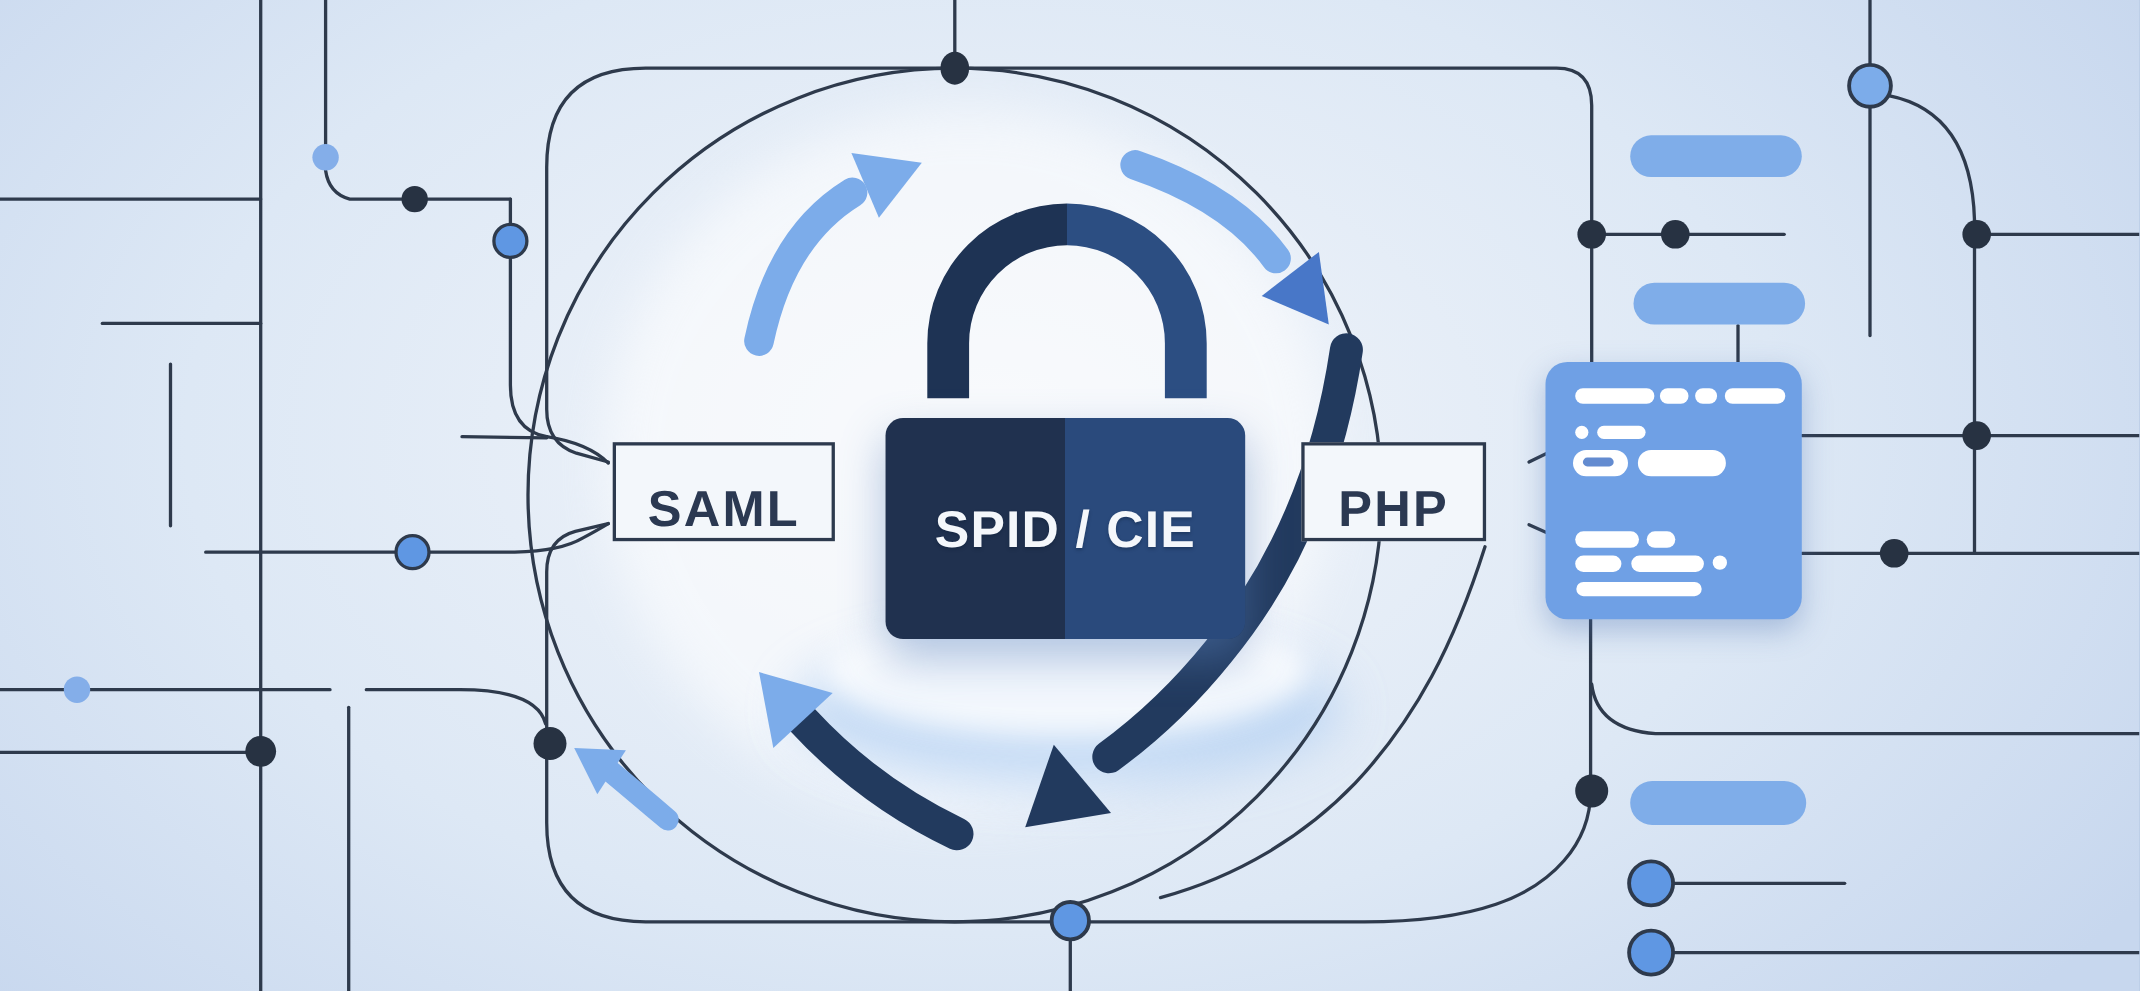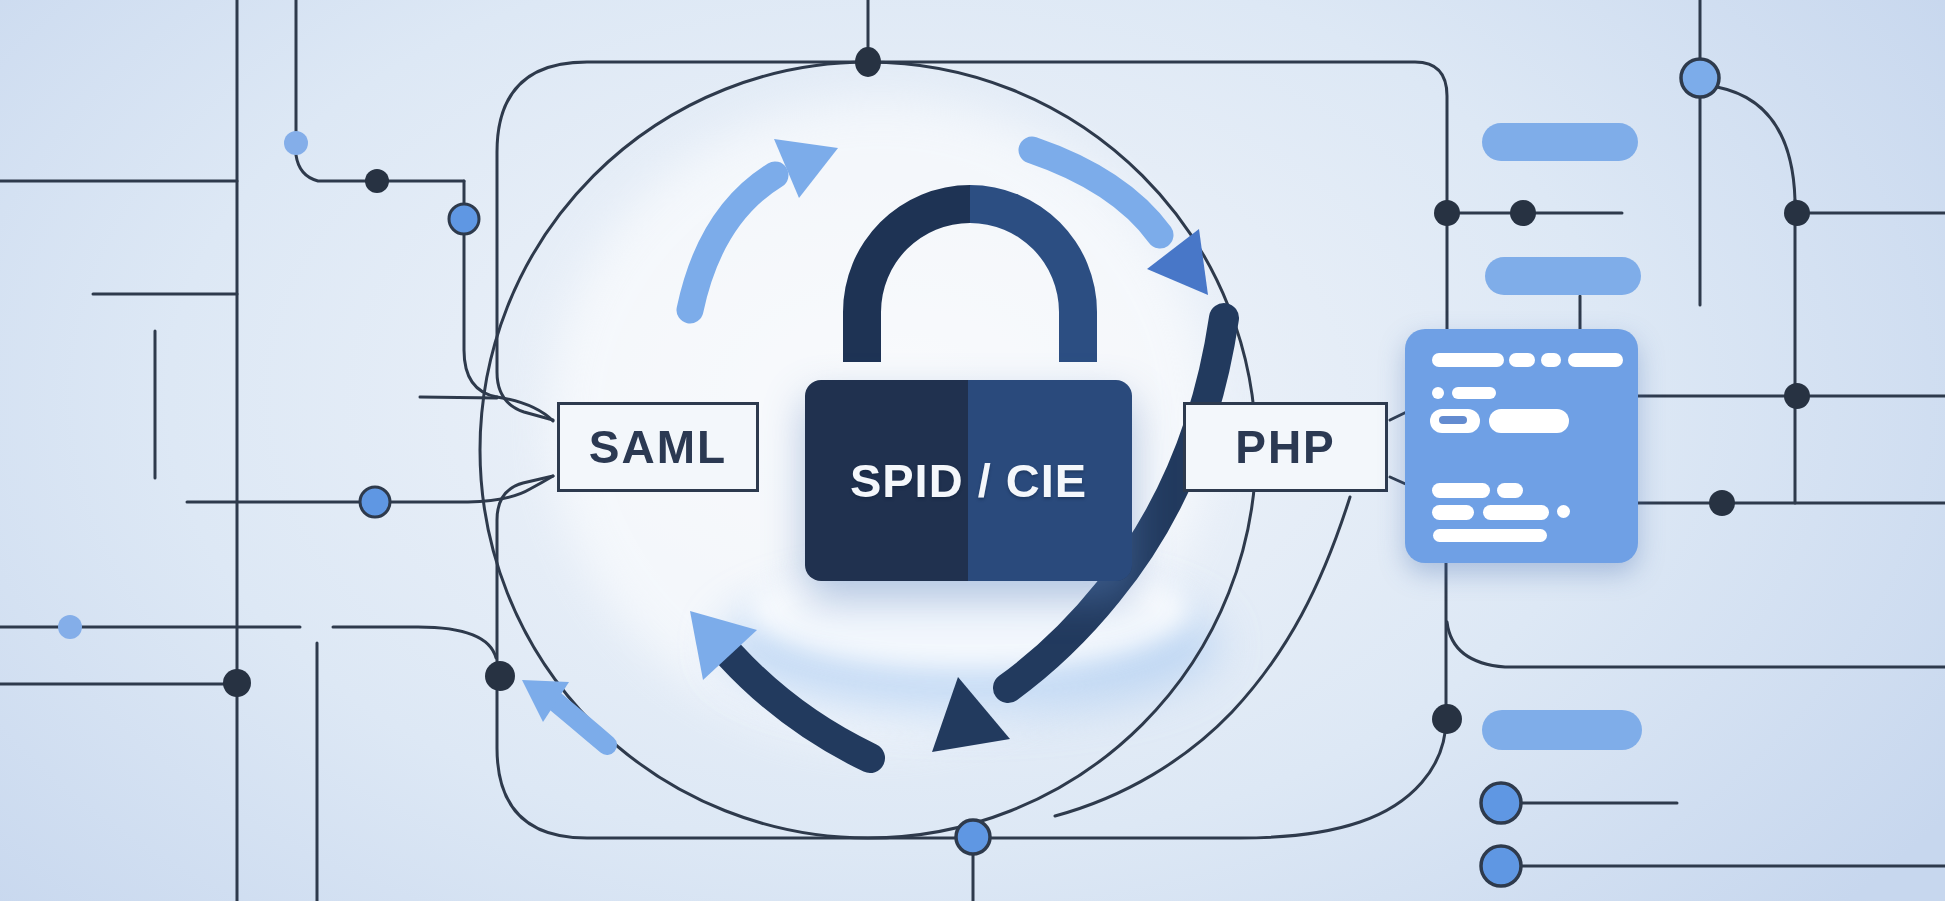--- a/index.html
+++ b/index.html
@@ -10,21 +10,21 @@
     font-family:"Liberation Sans", sans-serif;
     background:
       radial-gradient(ellipse 1250px 780px at 46% 44%, var(--bg-center) 0%, var(--bg-mid) 58%, var(--bg-edge) 100%);
   }
   .stage svg{position:absolute;left:0;top:0;z-index:1;}
   .overlay{position:absolute;z-index:2;box-sizing:border-box;}
 
   .proto-box{
     background:var(--box-bg);
     border:3px solid var(--box-border);
-    display:flex;align-items:center;justify-content:center;
+    display:flex;align-items:flex-end;justify-content:center;
     font-weight:bold;font-size:46px;letter-spacing:2px;
     color:var(--box-text);
   }
   .lock-body{
     background:linear-gradient(90deg, var(--lock-body-left) 0 50%, var(--lock-body-right) 50% 100%);
     border-radius:16px;
     display:flex;align-items:center;justify-content:center;
     box-shadow:0 18px 40px rgba(90,130,190,0.45);
   }
   .lock-label{
@@ -155,21 +155,21 @@
     <g>
       <path d="M843 362 L843 312 A127 127 0 0 1 970 185 L970 223 A89 89 0 0 0 881 312 L881 362 Z" fill="var(--shackle-left)"></path>
       <path d="M970 185 A127 127 0 0 1 1097 312 L1097 362 L1059 362 L1059 312 A89 89 0 0 0 970 223 Z" fill="var(--shackle-right)"></path>
     </g>
   </svg>
 
   <div class="overlay proto-box" style="left:557px;top:402px;width:202px;height:90px;">
     <span>SAML</span>
   </div>
 
-  <div class="overlay proto-box" style="left:1183px;top:402px;width:205px;height:90px;">
+  <div class="overlay proto-box" style="left:1183px;top:402px;width:168px;height:90px;">
     <span>PHP</span>
   </div>
 
   <div class="overlay lock-body" style="left:805px;top:380px;width:327px;height:201px;">
     <span class="lock-label">SPID / CIE</span>
   </div>
 
   <div class="overlay code-card" style="left:1405px;top:329px;width:233px;height:234px;">
     <div class="code-bar" style="left:27px;top:24px;width:72px;height:14px;"></div>
     <div class="code-bar" style="left:104px;top:24px;width:26px;height:14px;"></div>

